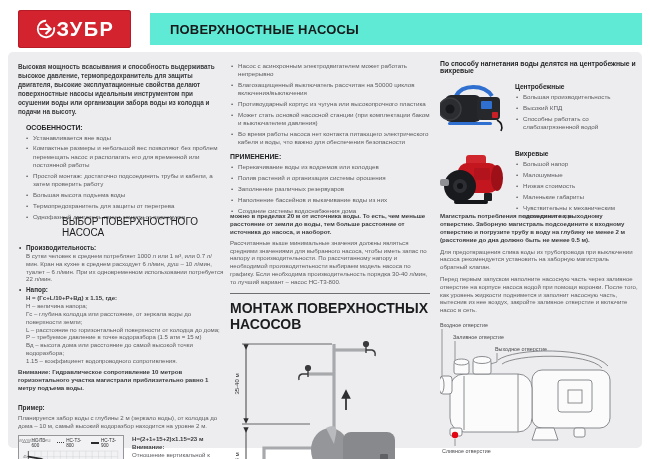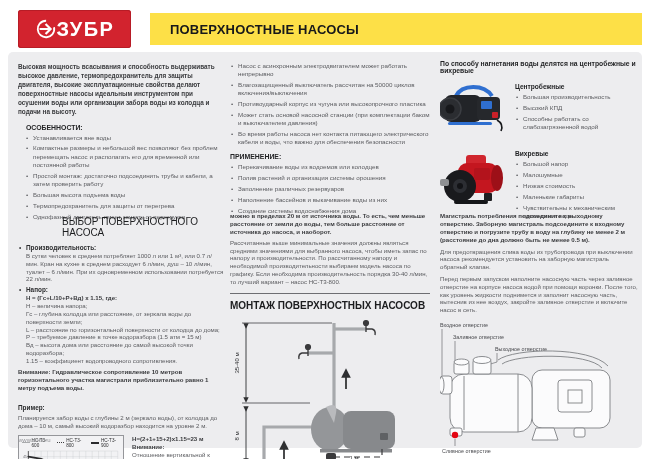--- a/index.html
+++ b/index.html
@@ -11,21 +11,21 @@
   }
   p { margin:0; }
   .panel { position:absolute; left:8px; top:52px; width:634px; height:396px;
            background:#ededef; border-radius:5px; }
   
   .logo { position:absolute; left:18px; top:10px; width:113px; height:38px;
           background:#d2232e; border-radius:3px; display:flex; align-items:center;
           justify-content:center; box-shadow:0 0 0 1px #b71c26 inset; }
   .logo-text { color:#fff; font-weight:bold; font-size:20px; letter-spacing:1.5px; }
   .banner { position:absolute; left:150px; top:13px; width:492px; height:32px;
-            background:#fde047; display:flex; align-items:center; }
+            background:#5eead4; display:flex; align-items:center; }
   .banner-title { font-size:13px; font-weight:bold; color:#17181a; padding-left:20px;
                   letter-spacing:.2px; }
   
   .col { position:absolute; }
   .c-left-top   { left:18px;  top:62px;  width:201px; }
   .c-mid-top    { left:230px; top:62px;  width:200px; }
   .c-right-top  { left:440px; top:60px;  width:197px; }
   .c-left-bot   { left:18px;  top:216px; width:206px; }
   .c-mid-bot    { left:230px; top:212px; width:200px; }
   .c-right-bot  { left:440px; top:212px; width:198px; }
@@ -48,21 +48,21 @@
   .mini-h { font-size:6.4px; font-weight:bold; color:#2b2c2e; margin-bottom:1px; }
   .attn { margin-top:4px; }
   .chart-row { display:flex; gap:8px; margin-top:5px; }
   .chart-box { width:106px; background:#f2f2f4; border:1px solid #95969a; padding:1px; }
   #chart-legend { display:flex; gap:6px; align-items:center; padding:1px 2px 0 2px;
                   font-size:4.6px; color:#2d2e30; }
   .leg-item { display:flex; align-items:center; gap:2px; }
   .leg-swatch { display:inline-block; width:9px; height:0; }
   .calc-txt { width:92px; }
   .divider { border:none; border-top:1px solid #6d6e72; margin:7px 0 6px; }
-  .mont-title { font-size:10px; font-weight:bold; color:#1c1d1f; margin-bottom:4px; }
+  .mont-title { font-size:14px; font-weight:bold; color:#1c1d1f; margin-bottom:4px; }
   .footer { position:absolute; left:18px; top:437px; font-size:6px; color:#95969a; }
   .mt3 { margin-top:3px; } .mt4 { margin-top:4px; }
   svg text { font-family:"Liberation Sans","DejaVu Sans",sans-serif; }
 </style>
 </head>
 <body>
 
 <div class="panel"></div>
 
 <div class="logo">

